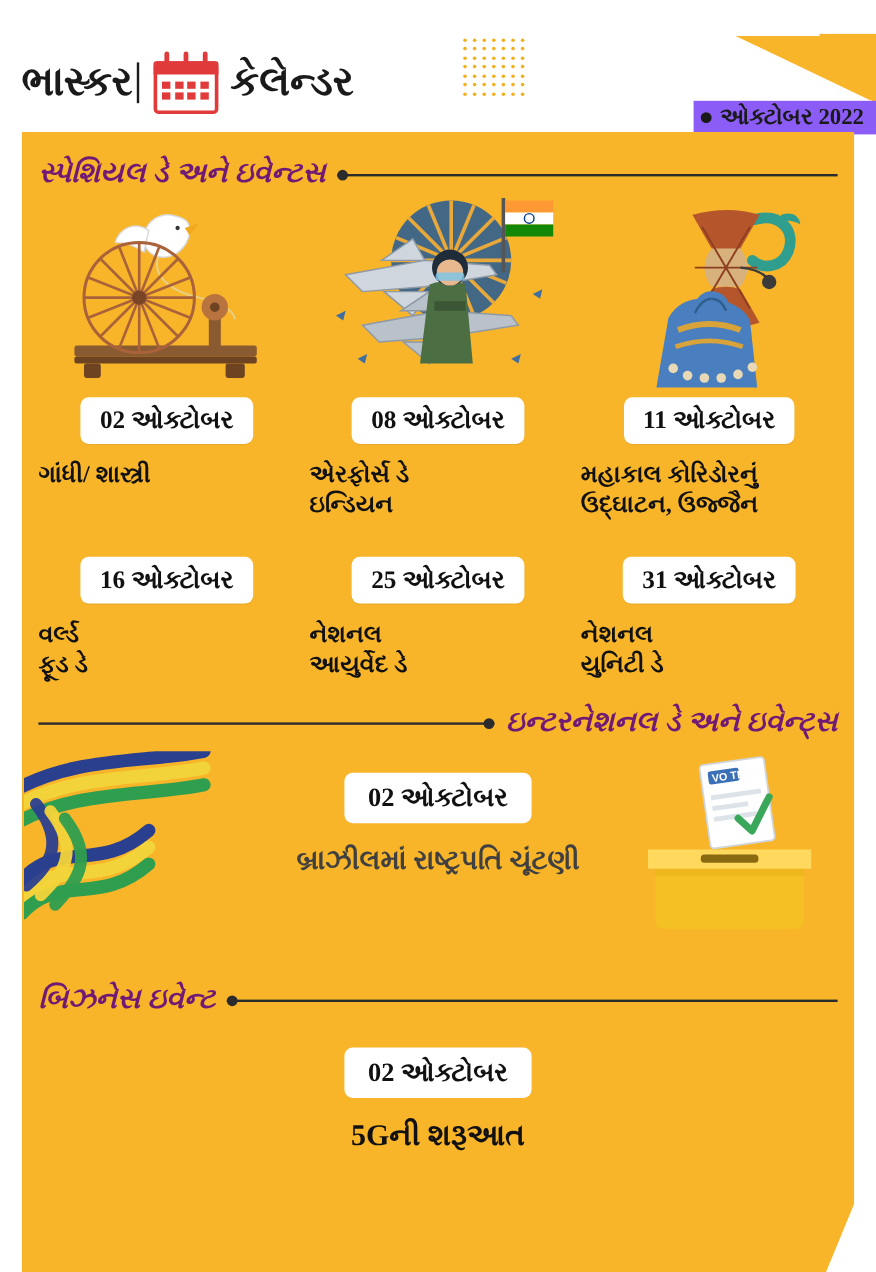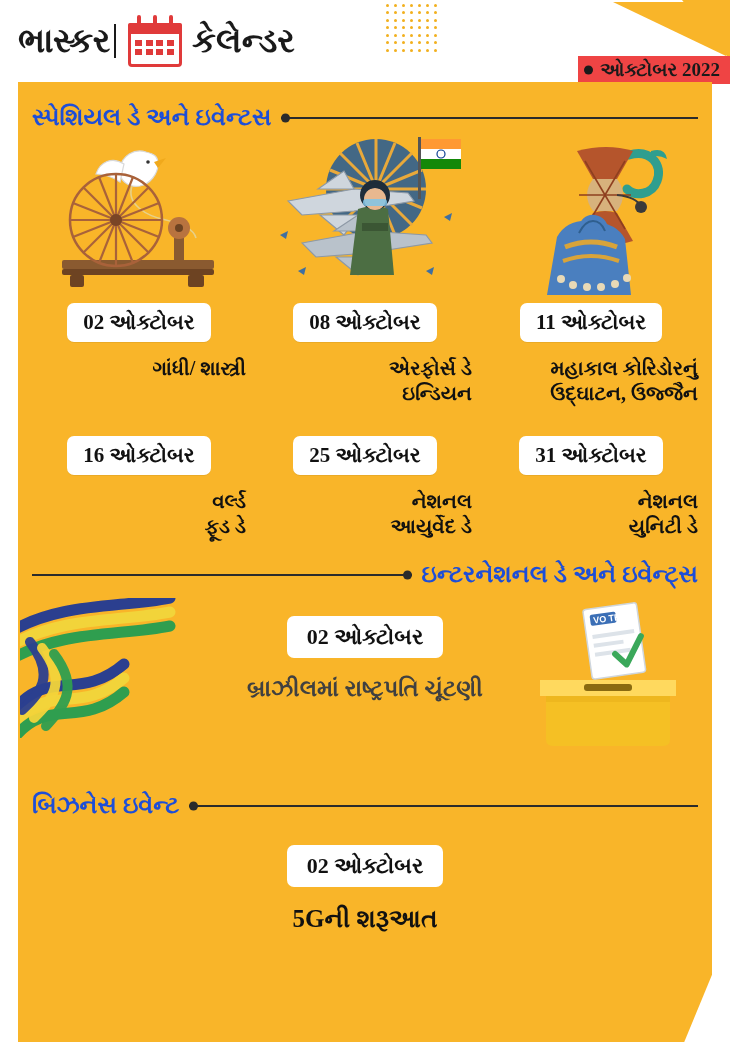--- a/index.html
+++ b/index.html
@@ -16,20 +16,21 @@
   }
 
   
   .header {
     position: relative;
     height: 82px;
     background: #ffffff;
     display: flex;
     align-items: center;
     padding-left: 18px;
+    margin-top: 28px;
   }
   .brand {
     font-family: "Liberation Serif", serif;
     font-weight: bold;
     font-size: 34px;
     color: #1a1a1a;
     letter-spacing: -0.5px;
     line-height: 1;
   }
   .brand-divider {
@@ -99,21 +100,21 @@
     position: absolute;
     right: 0; top: 0;
     width: 300px; height: 82px;
     overflow: hidden;
   }
   .deco-arrow svg { display: block; }
 
   .month-badge {
     position: absolute;
     right: 0; top: 56px;
-    background: #ef4444;
+    background: #8b5cf6;
     padding: 3px 10px 3px 22px;
     font-family: "Liberation Serif", serif;
     font-weight: bold;
     font-size: 19px;
     color: #1a1a1a;
   }
   .month-badge .bullet {
     position: absolute;
     left: 6px; top: 50%;
     transform: translateY(-50%);
@@ -136,22 +137,23 @@
     align-items: center;
     gap: 10px;
     padding: 0 14px;
     margin-top: 22px;
   }
   .sect-head.right { justify-content: flex-end; }
   .sect-title {
     font-family: "Liberation Serif", serif;
     font-weight: bold;
     font-size: 24px;
-    color: #1d4ed8;
+    color: #701a75;
     white-space: nowrap;
+    font-style: italic;
   }
   .rule {
     flex: 1 1 auto;
     height: 2px;
     background: #2b2b2b;
     position: relative;
   }
   .rule::before {
     content: "";
     position: absolute;
@@ -185,21 +187,21 @@
     padding: 7px 16px;
     font-family: "Liberation Serif", serif;
     font-weight: bold;
     font-size: 21px;
     color: #111;
     white-space: nowrap;
     box-shadow: 0 1px 0 rgba(0,0,0,0.06);
   }
   .label-row { display: grid; grid-template-columns: repeat(3, 1fr); padding: 0 8px; margin-top: 14px; }
   .label {
-    text-align: right;
+    text-align: left;
     font-family: "Liberation Serif", serif;
     font-weight: bold;
     font-size: 20px;
     color: #111;
     line-height: 1.25;
     padding: 0 6px;
   }
   .spacer-30 { height: 30px; }
 
   

